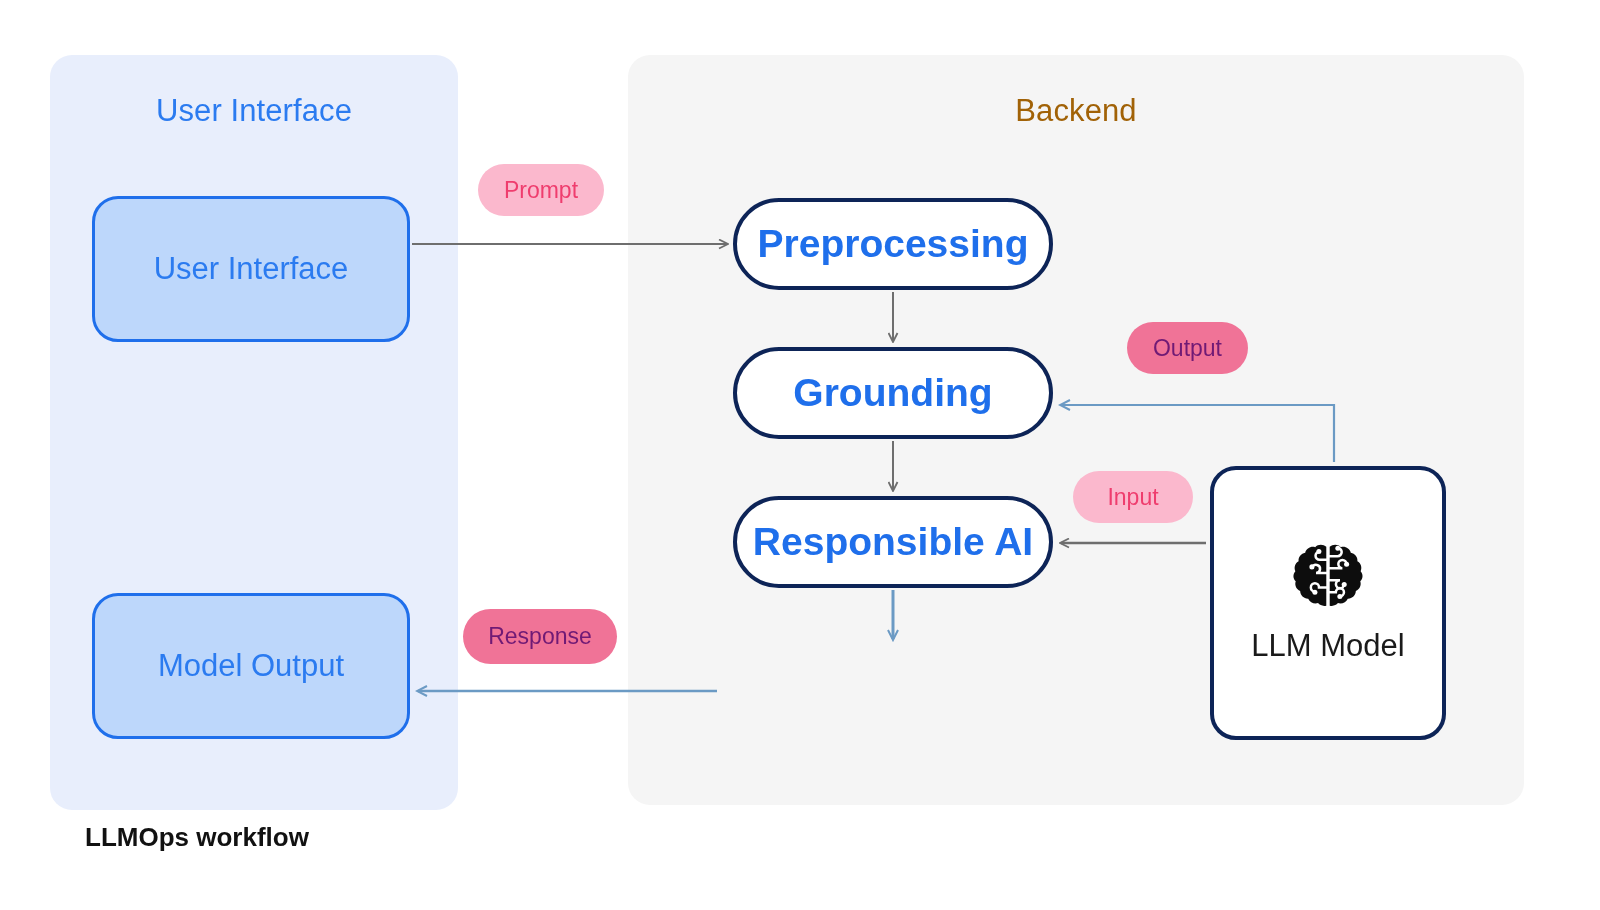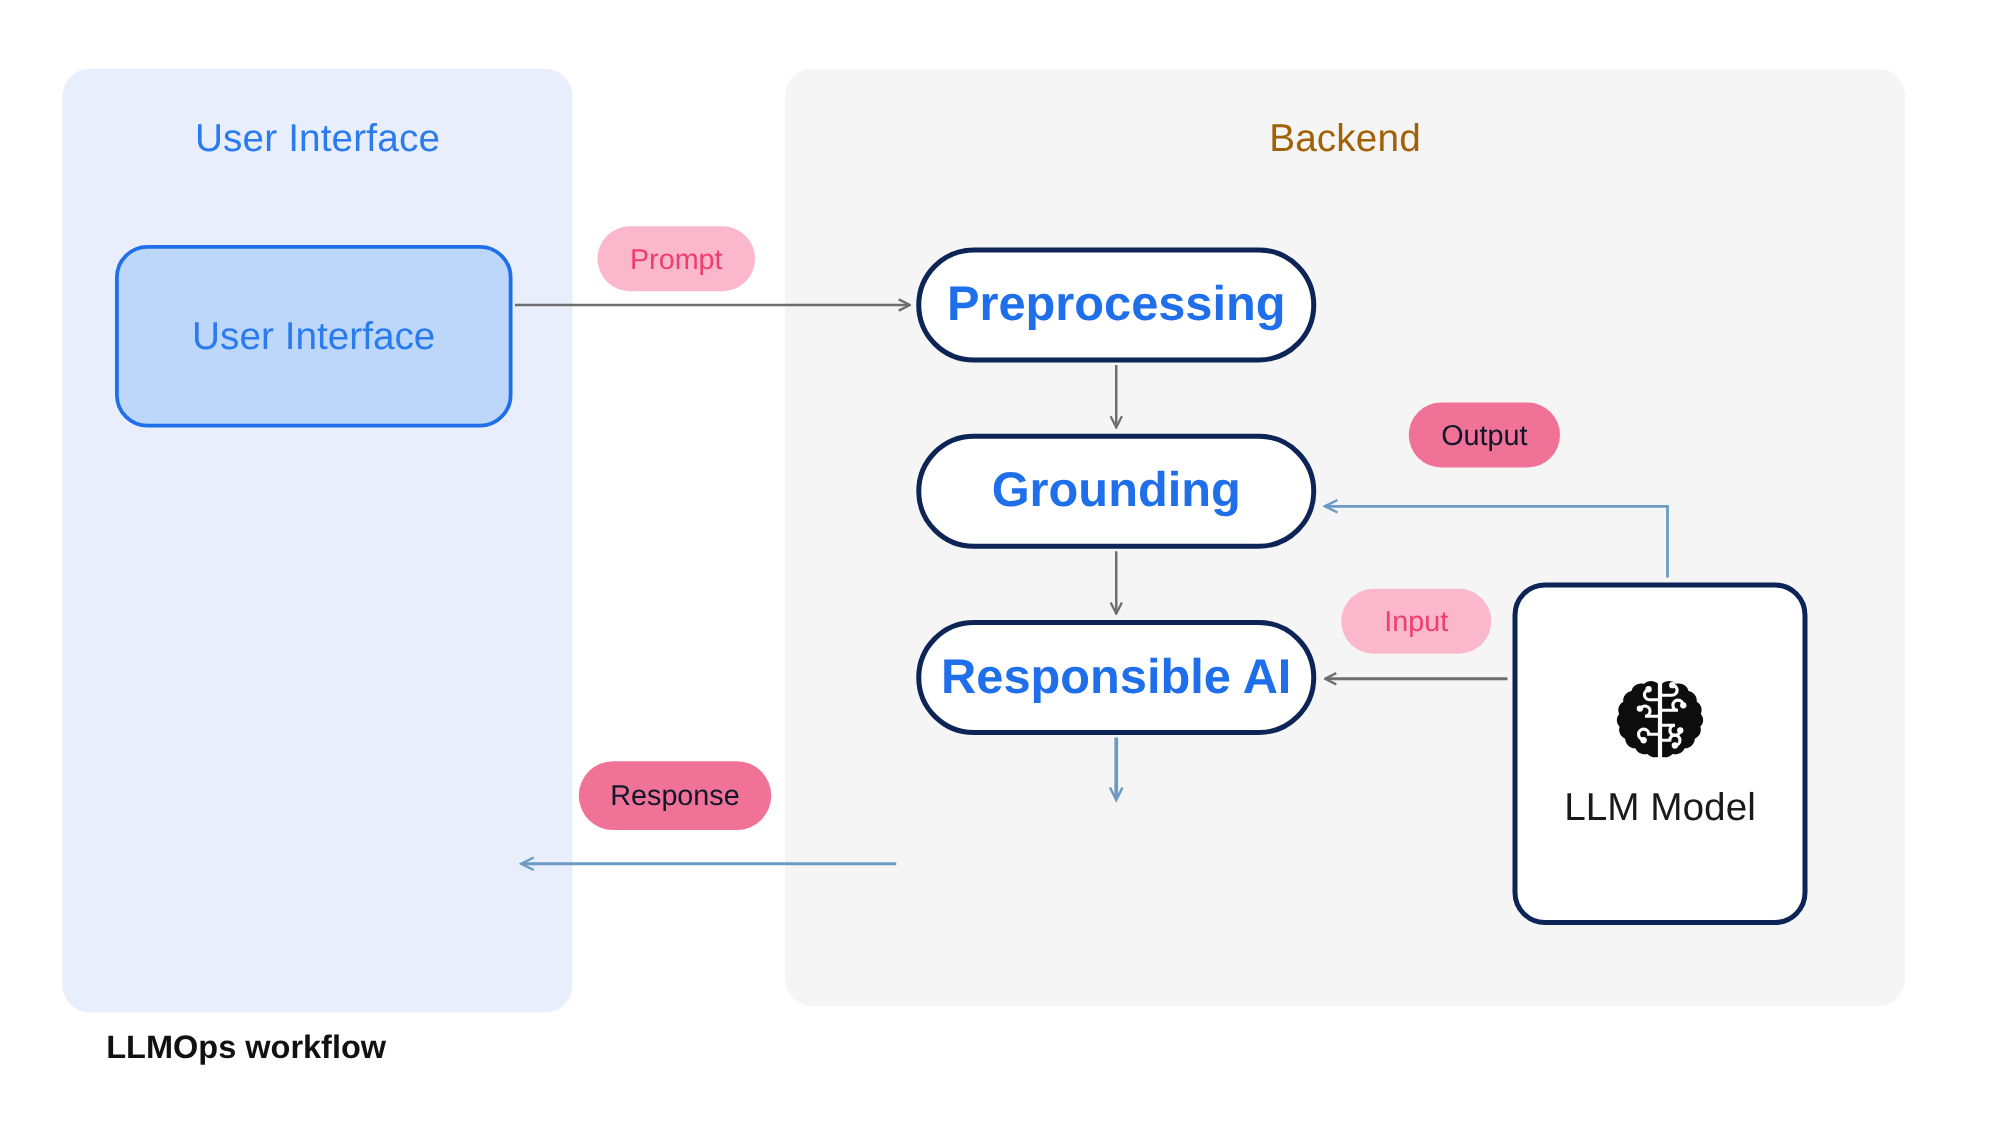--- a/index.html
+++ b/index.html
@@ -56,22 +56,22 @@
   }
   #node-llm-model .node-label{color:#1a1a1a;font-size:31px;font-weight:500;}
   #brain-icon{width:78px;height:72px;display:block;}
 
   
   .pill{
     position:absolute;display:flex;align-items:center;justify-content:center;
     border-radius:999px;font-size:23px;font-weight:500;white-space:nowrap;
   }
   .pill-soft{background:#fbb8cd;color:#ef3d6e;}
-  .pill-solid{background:#f07397;color:#0f172a;}
-  #pill-prompt{left:478px;top:181px;width:126px;height:52px;}
+  .pill-solid{background:#f07397;color:#701a75;}
+  #pill-prompt{left:478px;top:164px;width:126px;height:52px;}
   #pill-output{left:1127px;top:322px;width:121px;height:52px;}
   #pill-input{left:1073px;top:471px;width:120px;height:52px;}
   #pill-response{left:463px;top:609px;width:154px;height:55px;}
 
   
   #edges{position:absolute;left:0;top:0;width:1600px;height:910px;overflow:visible;}
 
   
   #caption{
     position:absolute;left:50px;top:822px;
@@ -113,20 +113,23 @@
 
     <path d="M1206,543 L1061,543" fill="none" stroke="#6e6e6e" stroke-width="2.4" marker-end="url(#ah-gray)"></path>
 
     <path d="M717,691 L418,691" fill="none" stroke="#6b9ac4" stroke-width="2.4" marker-end="url(#ah-blue)"></path>
   </svg>
 
   <div class="node node-ui" id="node-user-interface">
     <span class="node-label">User Interface</span>
   </div>
 
+  <div class="node node-ui" id="node-model-output">
+    <span class="node-label">Model Output</span>
+  </div>
 
   <div class="node node-stage" id="node-preprocessing">
     <span class="node-label">Preprocessing</span>
   </div>
 
   <div class="node node-stage" id="node-grounding">
     <span class="node-label">Grounding</span>
   </div>
 
   <div class="node node-stage" id="node-responsible-ai">

